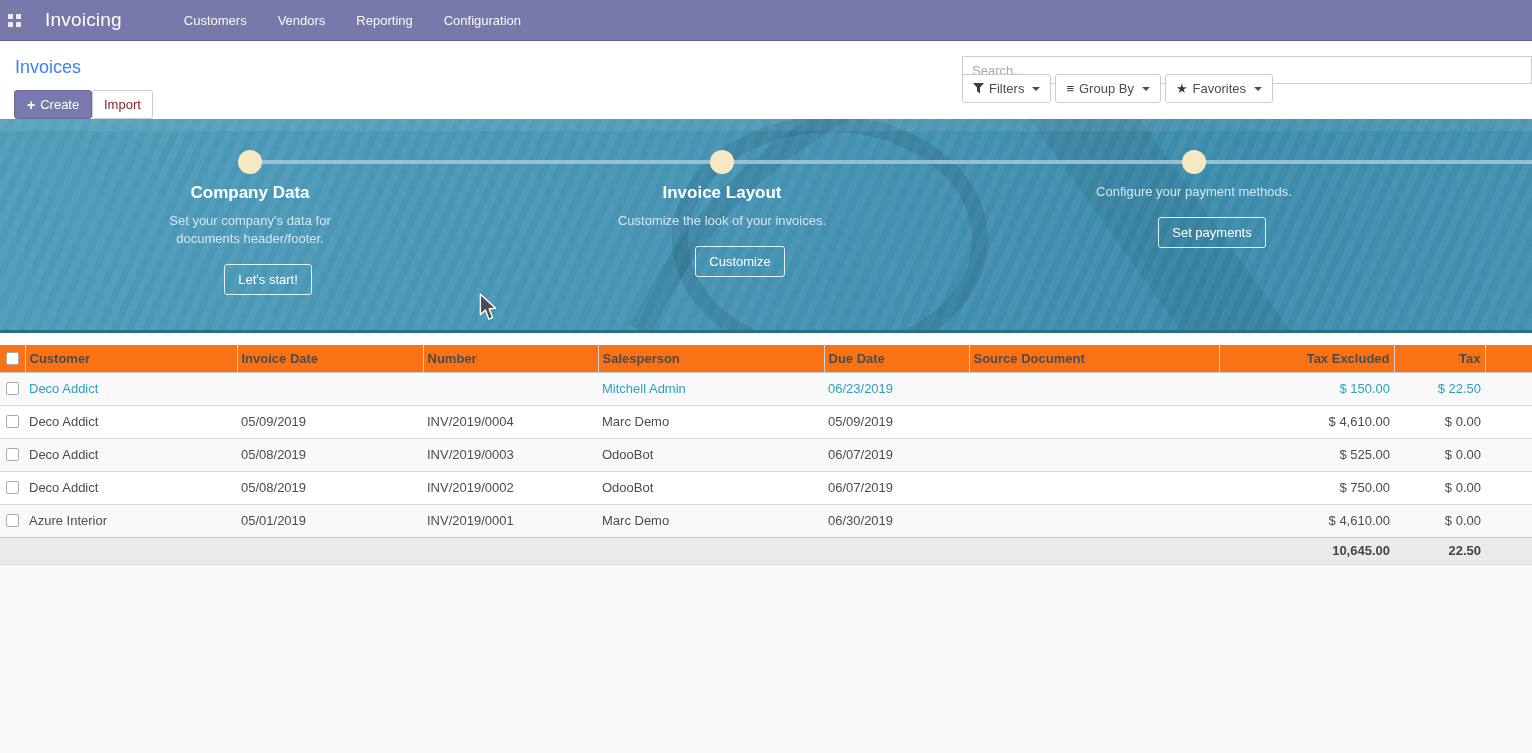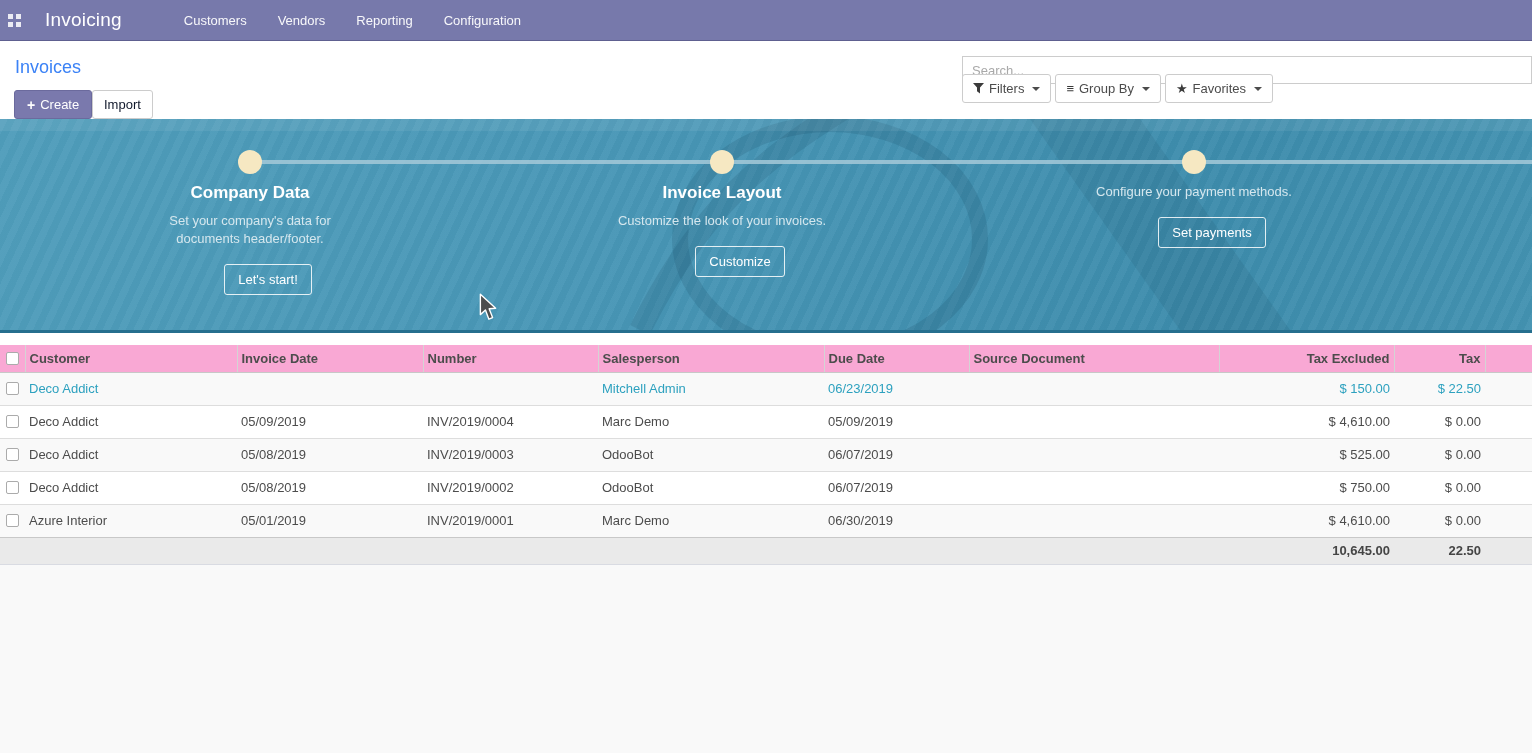--- a/index.html
+++ b/index.html
@@ -20,21 +20,21 @@
 
   
   .control-panel { position:absolute; top:41px; left:0; width:100%; height:90px; background:#fff; }
   .cp-title { position:absolute; left:15px; top:16px; font-size:18px; color:#3b82f6; }
   .btn { font-size:13px; border-radius:3px; cursor:pointer; display:inline-flex;
          align-items:center; justify-content:center; }
   .btn-create { position:absolute; left:14px; top:49px; height:29px; padding:0 12px;
                 background:#7a79ad; border:1px solid #6b6a9d; color:#fff; gap:5px; }
   .btn-create .plus { font-weight:bold; font-size:14px; }
   .btn-import { position:absolute; left:92px; top:49px; height:29px; padding:0 11px;
-                background:#fff; border:1px solid #ccc; color:#0f172a; }
+                background:#fff; border:1px solid #ccc; color:#7f1d1d; }
   .search-input { position:absolute; left:962px; top:15px; width:570px; height:28px;
                   border:1px solid #ccc; padding:6px 9px; font-size:13px; color:#555;
                   font-family:"Liberation Sans", sans-serif; outline:none; }
   .search-input::placeholder { color:#a9a9a9; }
   .filter-row { position:absolute; left:962px; top:33px; display:flex; gap:4px; }
   .filter-btn { height:29px; padding:0 10px; background:#fff; border:1px solid #ccc;
                 border-radius:3px; color:#4c4c4c; font-size:13px; display:flex;
                 align-items:center; gap:5px; cursor:pointer; }
   .caret { width:0; height:0; border-left:4px solid transparent; border-right:4px solid transparent;
            border-top:4px solid #4c4c4c; display:inline-block; margin-left:3px; }
@@ -55,21 +55,21 @@
   .step-title { font-size:17px; font-weight:bold; margin-bottom:9px; }
   .step-desc { font-size:13px; line-height:18px; color:#d5e7ee; max-width:222px; margin:0 auto; }
   .step-btn { margin-top:16px; background:transparent; border:1px solid rgba(255,255,255,0.85);
               color:#fff; font-size:13px; padding:7px 13px; border-radius:3px; cursor:pointer;
               font-family:"Liberation Sans", sans-serif;margin-left:36px; }
 
   
   .list-area { position:absolute; top:345px; left:0; width:100%; height:408px; background:#f9f9f9; }
   table.list { width:1532px; table-layout:fixed; border-collapse:collapse;
                font-size:13px; color:#4c4c4c; }
-  table.list thead th { height:27px; background:#f9a8d4; font-weight:bold; text-align:left;
+  table.list thead th { height:27px; background:#f97316; font-weight:bold; text-align:left;
                padding:0 4px; border-left:1px solid #d4d4d4; border-bottom:1px solid #c8c8c8;
                white-space:nowrap; overflow:hidden; cursor:pointer; }
   table.list thead th:first-child { border-left:none; }
   table.list td { height:33px; padding:0 4px; white-space:nowrap; overflow:hidden; cursor:pointer; }
   table.list tbody tr { border-top:1px solid #ddd; background:#fff; }
   table.list tbody tr:nth-child(odd) { background:#f9f9f9; }
   table.list tbody tr.draft td { color:#2da1bf; }
   table.list .num, table.list th.num { text-align:right; }
   table.list tfoot td { height:27px; background:#eaeaea; font-weight:bold; color:#454545;
                border-top:1px solid #c8c8c8; border-bottom:1px solid #d9dbe2; }

